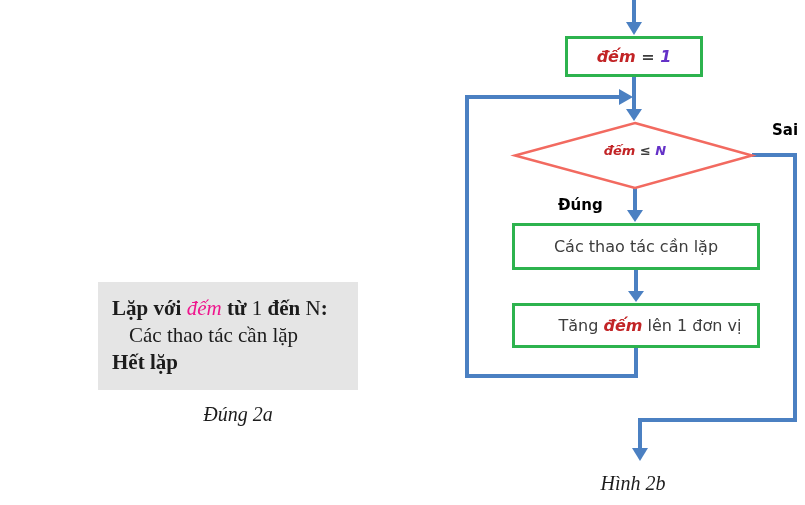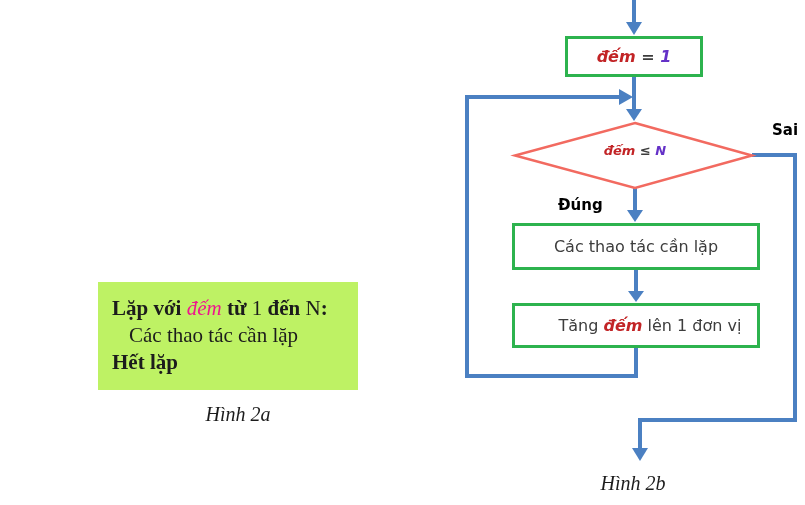--- a/index.html
+++ b/index.html
@@ -6,21 +6,21 @@
   #canvas{
     position:relative;
     width:805px;height:505px;
     overflow:hidden;
     background:#ffffff;
     font-family:"DejaVu Sans", sans-serif;
   }
   
   .pseudo-box{
     position:absolute;left:98px;top:282px;width:260px;height:108px;
-    background:#bef264;
+    background:#e5e5e5;
     box-sizing:border-box;
     padding:13px 0 0 14px;
     font-family:"Liberation Serif", serif;
     font-size:21px;line-height:27px;color:#1c1c1c;
   }
   .pre{white-space:pre-wrap;}
   .b{font-weight:bold;}
   .pink-i{color:#ee168d;font-style:italic;}
   .indent{padding-left:17px;}
   .caption{
@@ -58,21 +58,21 @@
 </head>
 <body>
 
 <div id="canvas">
 
   <div class="pseudo-box">
     <div class="pre"><span class="b">Lặp với </span><span class="pink-i">đếm</span><span class="b"> từ </span><span>1 </span><span class="b">đến </span><span>N</span><span class="b">:</span></div>
     <div class="indent">Các thao tác cần lặp</div>
     <div class="b">Hết lặp</div>
   </div>
-  <div class="caption caption-2a">Hình 2a</div>
+  <div class="caption caption-2a">Đúng 2a</div>
 
   <svg class="flow" width="805" height="505" viewBox="0 0 805 505">
     <g stroke="#4b80c2" stroke-width="4" fill="none" stroke-linejoin="miter">
 
       <line x1="634" y1="0" x2="634" y2="24"></line>
 
       <line x1="634" y1="77" x2="634" y2="110"></line>
 
       <polyline points="636,348 636,376 467,376 467,97 619,97"></polyline>
 

